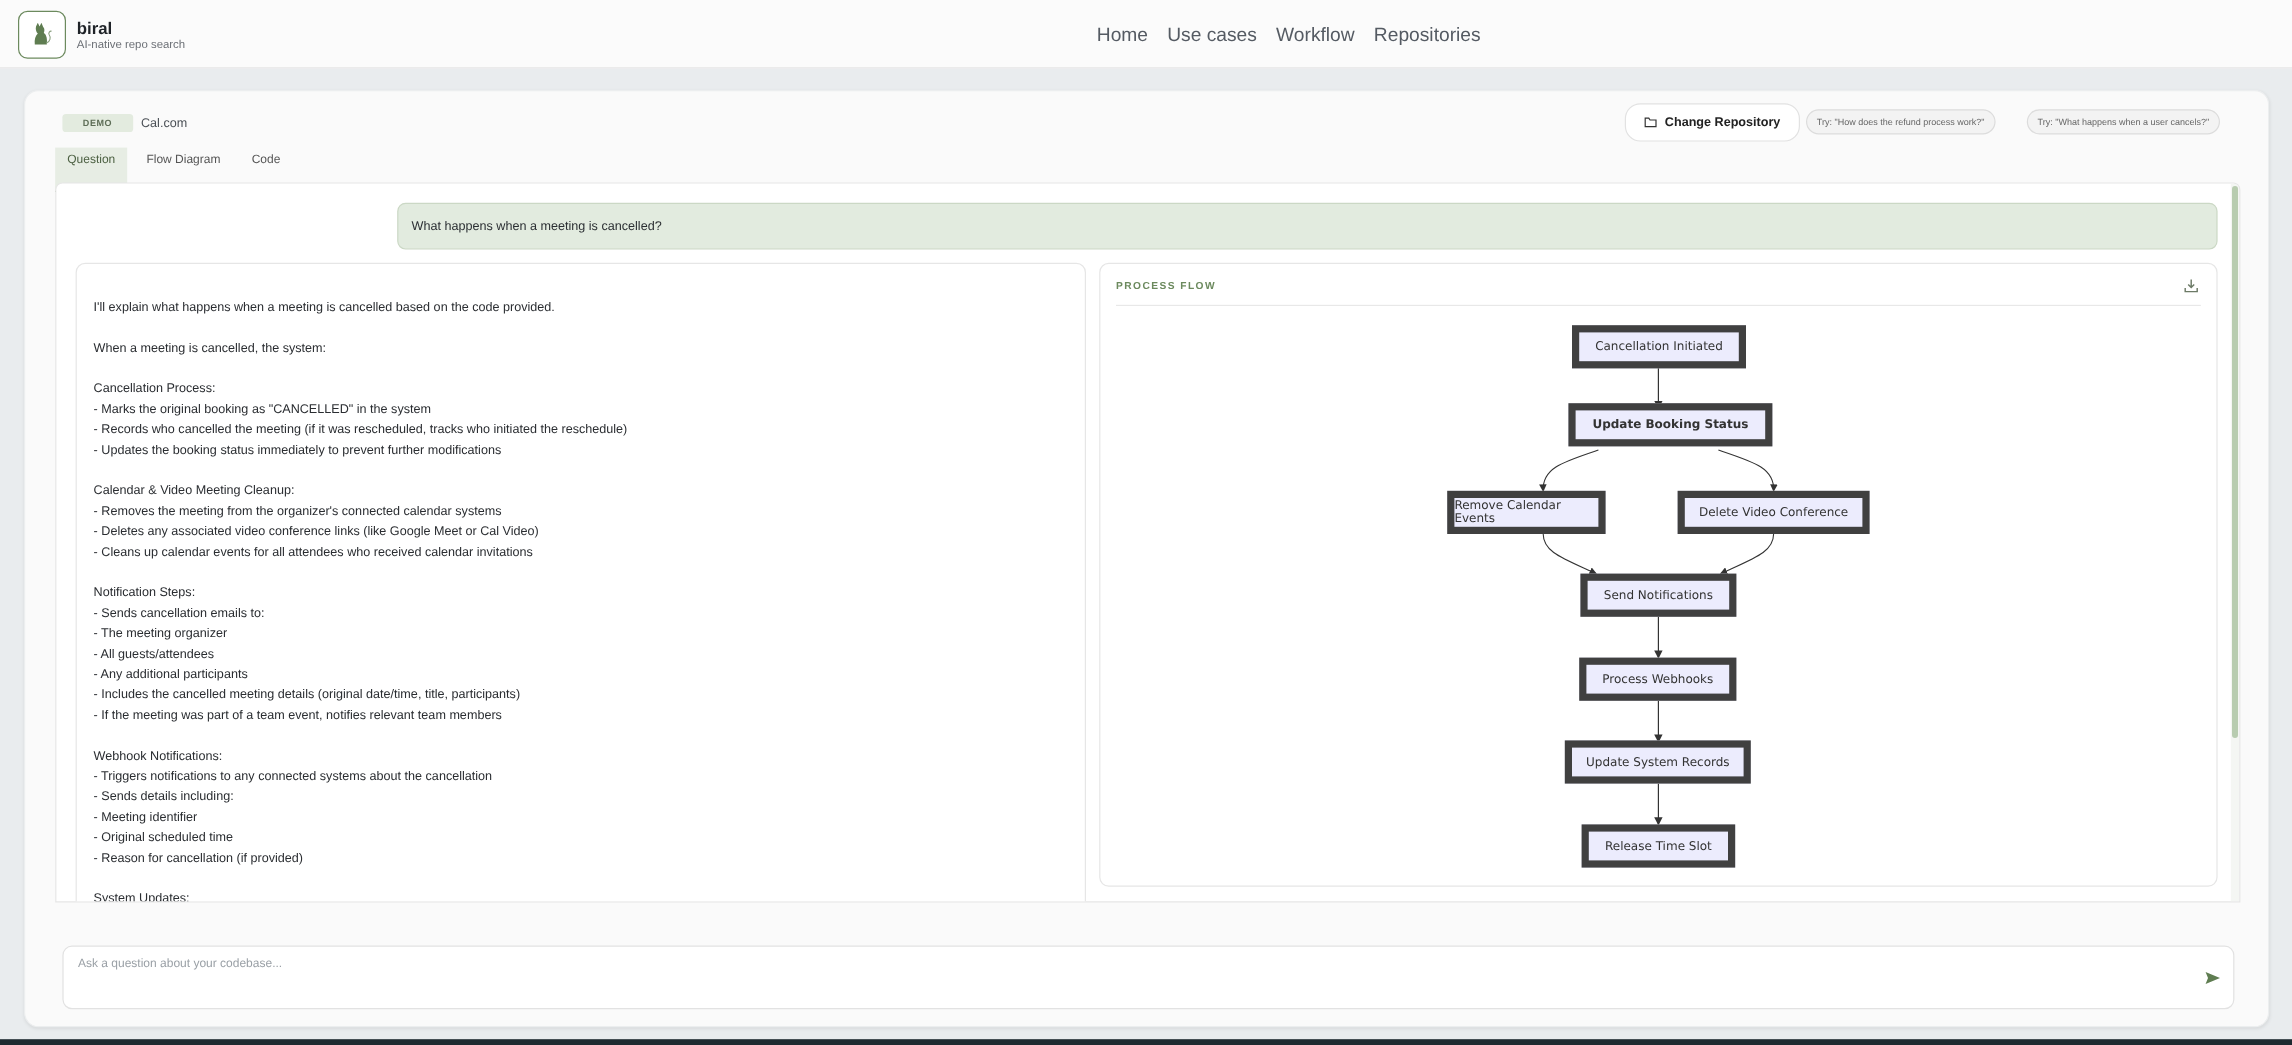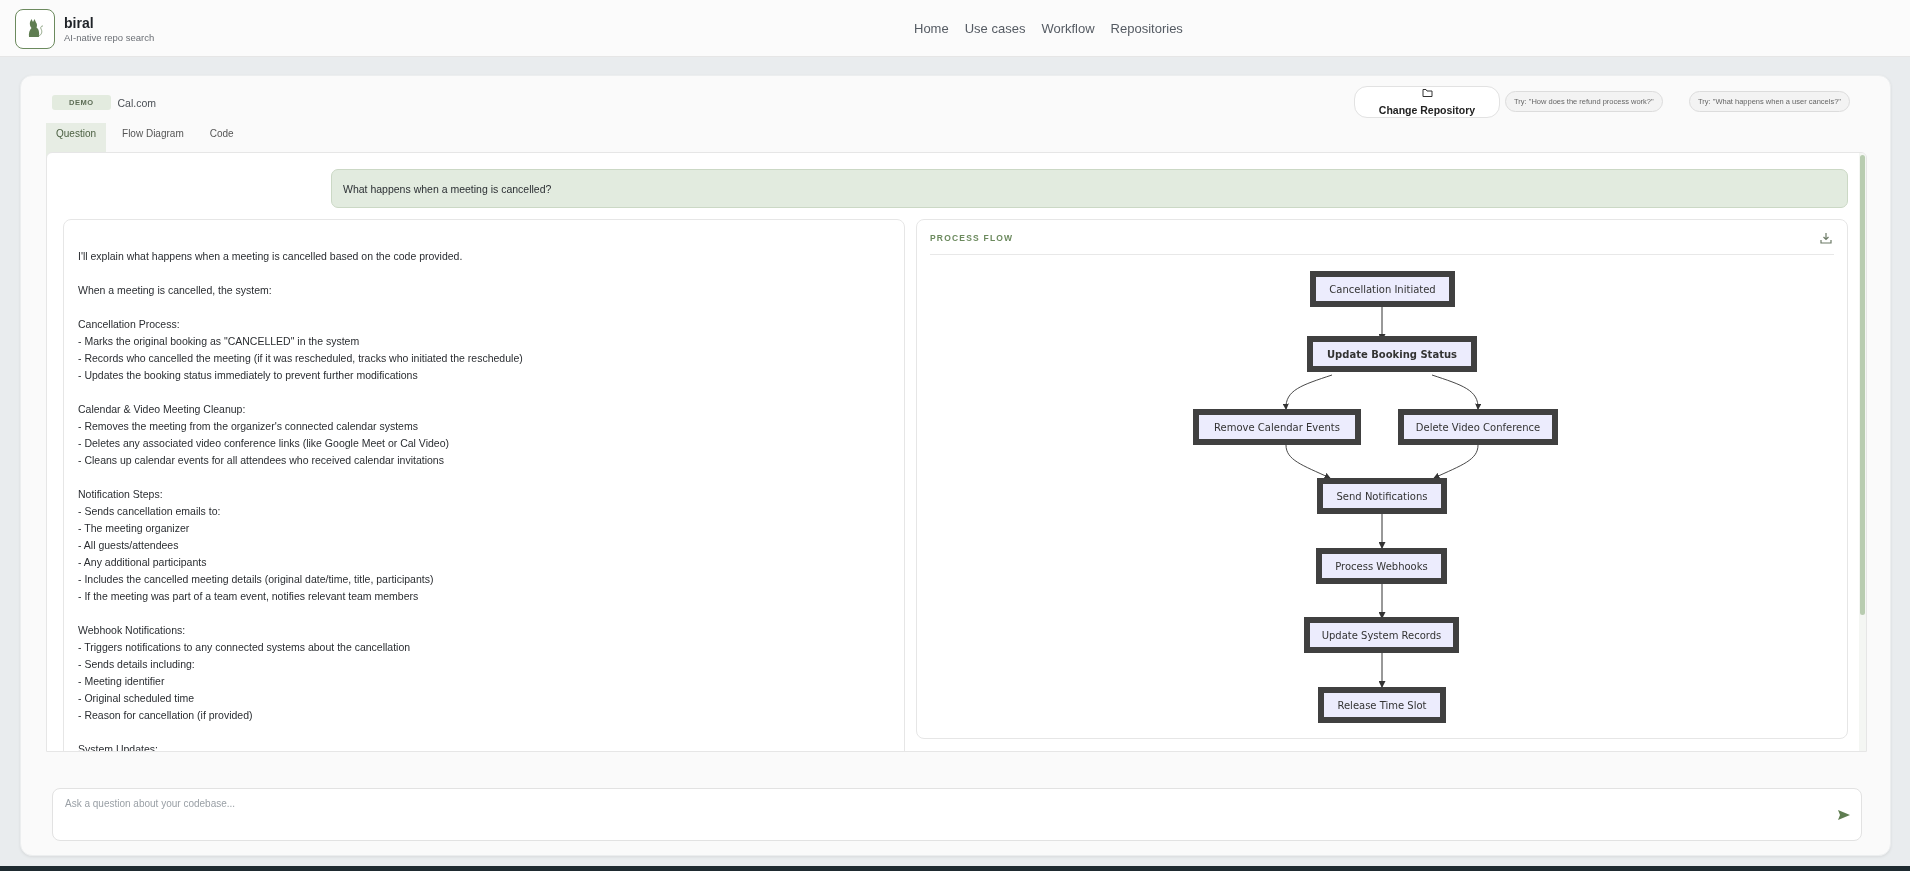--- a/index.html
+++ b/index.html
@@ -19,21 +19,21 @@
   }
   .logo-box {
     position: absolute; left: 15px; top: 9px; width: 40px; height: 40px;
     border: 1.5px solid #6c8a5e; border-radius: 8px; background: #fff;
     display: flex; align-items: center; justify-content: center;
   }
   .brand { position: absolute; left: 64px; top: 15px; }
   .brand-name { font-size: 14px; font-weight: bold; color: #1f2328; line-height: 16px; }
   .brand-tag { font-size: 9.5px; color: #6b6f75; line-height: 12px; margin-top: 1px; }
   .nav { position: absolute; left: 914px; top: 21px; display: flex; gap: 16px; }
-  .nav a { font-size: 13px; color: #555b63; text-decoration: none; }
+  .nav a { font-size: 16px; color: #555b63; text-decoration: none; }
 
   
   .card {
     position: absolute; left: 20px; top: 75px; width: 1871px; height: 781px;
     background: #fafafa; border-radius: 12px;
     box-shadow: 0 1px 3px rgba(0,0,0,0.08);
     border: 1px solid #eceeef;
   }
   .demo-row { position: absolute; left: 31px; top: 19px; display: flex; align-items: center; gap: 7px; }
   .demo-badge {
@@ -43,21 +43,21 @@
   .repo-name { font-size: 10.5px; color: #4a4f55; }
 
   .tabs { position: absolute; left: 25px; top: 47px; display: flex; }
   .tab { font-size: 10px; color: #555; padding: 5px 10px 20px; margin-right: 6px; cursor: pointer; }
   .tab.active { background: #e7ede4; color: #4d6143; border-bottom: 1.5px solid #6c8a5e; }
 
   .change-repo {
     position: absolute; left: 1333px; top: 10px; width: 146px; height: 32px;
     border: 1px solid #e2e2e2; border-radius: 13px; background: #fff;
     display: flex; align-items: center; justify-content: center; gap: 6px;
-    font-size: 10.5px; font-weight: bold; color: #222; flex-direction: column;
+    font-size: 10.5px; font-weight: bold; color: #222;
   }
   .try-chip {
     position: absolute; top: 15px; height: 21px;
     border: 1px solid #dcdcdc; border-radius: 11px; background: #f3f3f3;
     font-size: 7.5px; color: #666; display: flex; align-items: center; padding: 0 8px;
   }
 
   
   .chat-area {
     position: absolute; left: 25px; top: 76px; width: 1821px; height: 600px;
@@ -212,21 +212,21 @@
         <path d="M515 155 C 545 165, 562 170, 561 189" stroke="#333" stroke-width="0.9" fill="none" marker-end="url(#arr)"></path>
         <path d="M369 225 C 369 240, 385 245, 413 258" stroke="#333" stroke-width="0.9" fill="none" marker-end="url(#arr)"></path>
         <path d="M561 225 C 561 240, 545 245, 517 258" stroke="#333" stroke-width="0.9" fill="none" marker-end="url(#arr)"></path>
         <line x1="465" y1="294" x2="465" y2="328" stroke="#333" stroke-width="1" marker-end="url(#arr)"></line>
         <line x1="465" y1="364" x2="465" y2="398" stroke="#333" stroke-width="1" marker-end="url(#arr)"></line>
         <line x1="465" y1="433" x2="465" y2="467" stroke="#333" stroke-width="1" marker-end="url(#arr)"></line>
       </svg>
 
       <div class="node" style="left:393px;top:51px;width:145px;">Cancellation Initiated</div>
       <div class="node" style="left:390px;top:116px;width:170px;font-weight:bold;">Update Booking Status</div>
-      <div class="node" style="left:276px;top:189px;width:168px;">Remove Calendar Events</div>
+      <div class="node" style="left:289px;top:189px;width:132px;">Remove Calendar Events</div>
       <div class="node" style="left:481px;top:189px;width:160px;">Delete Video Conference</div>
       <div class="node" style="left:400px;top:258px;width:130px;">Send Notifications</div>
       <div class="node" style="left:399px;top:328px;width:131px;">Process Webhooks</div>
       <div class="node" style="left:387px;top:397px;width:155px;">Update System Records</div>
       <div class="node" style="left:401px;top:467px;width:128px;">Release Time Slot</div>
     </div>
 
     <div class="scrollbar-track">
       <div class="scrollbar-thumb"></div>
     </div>

